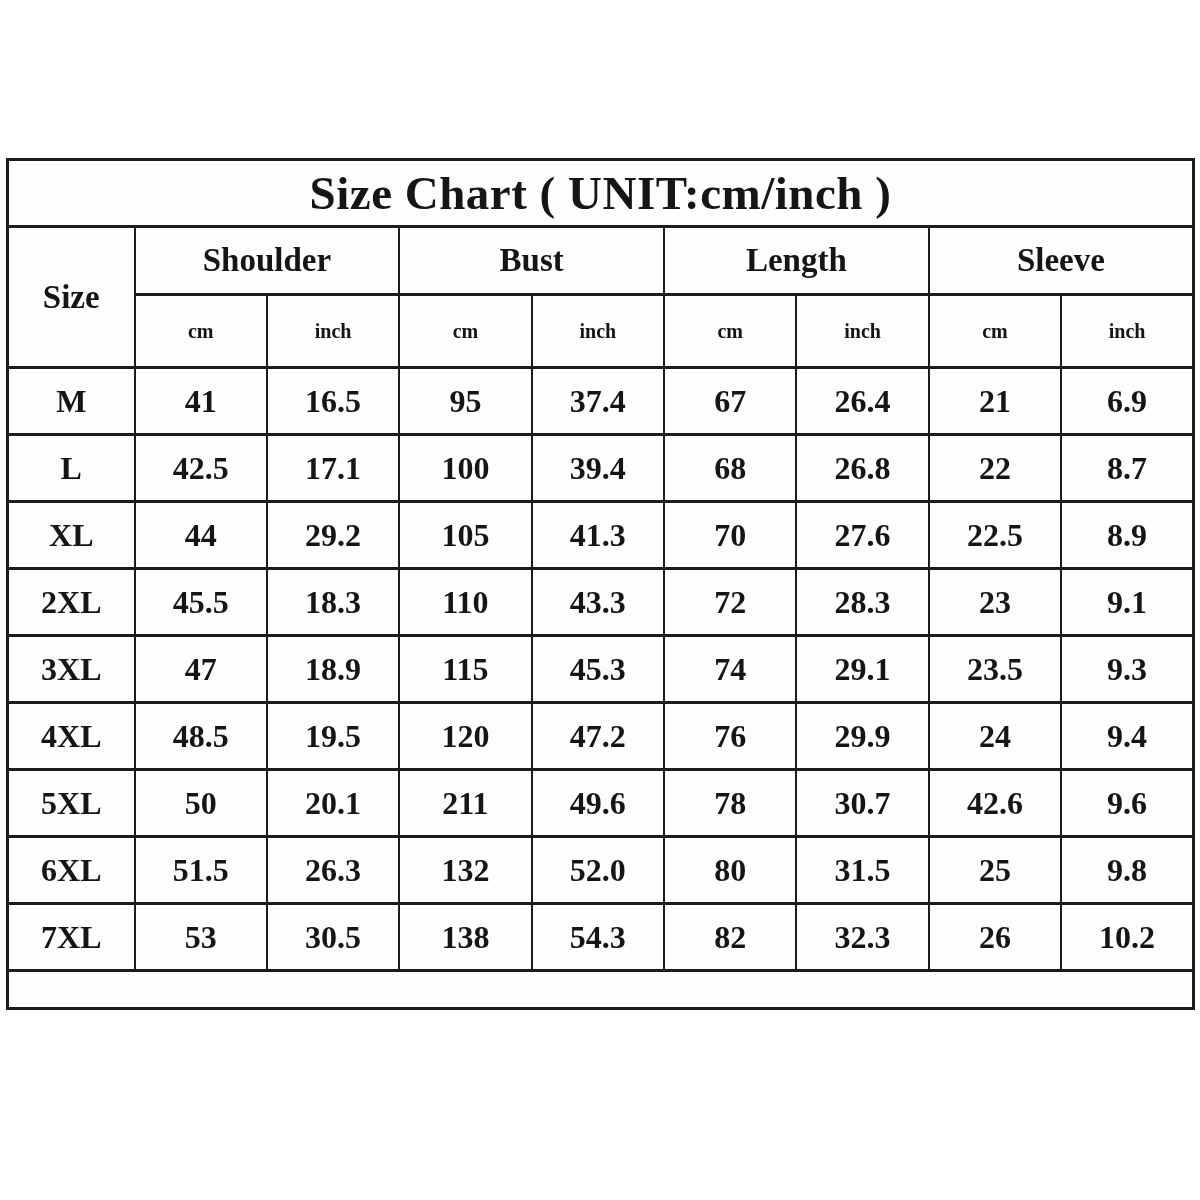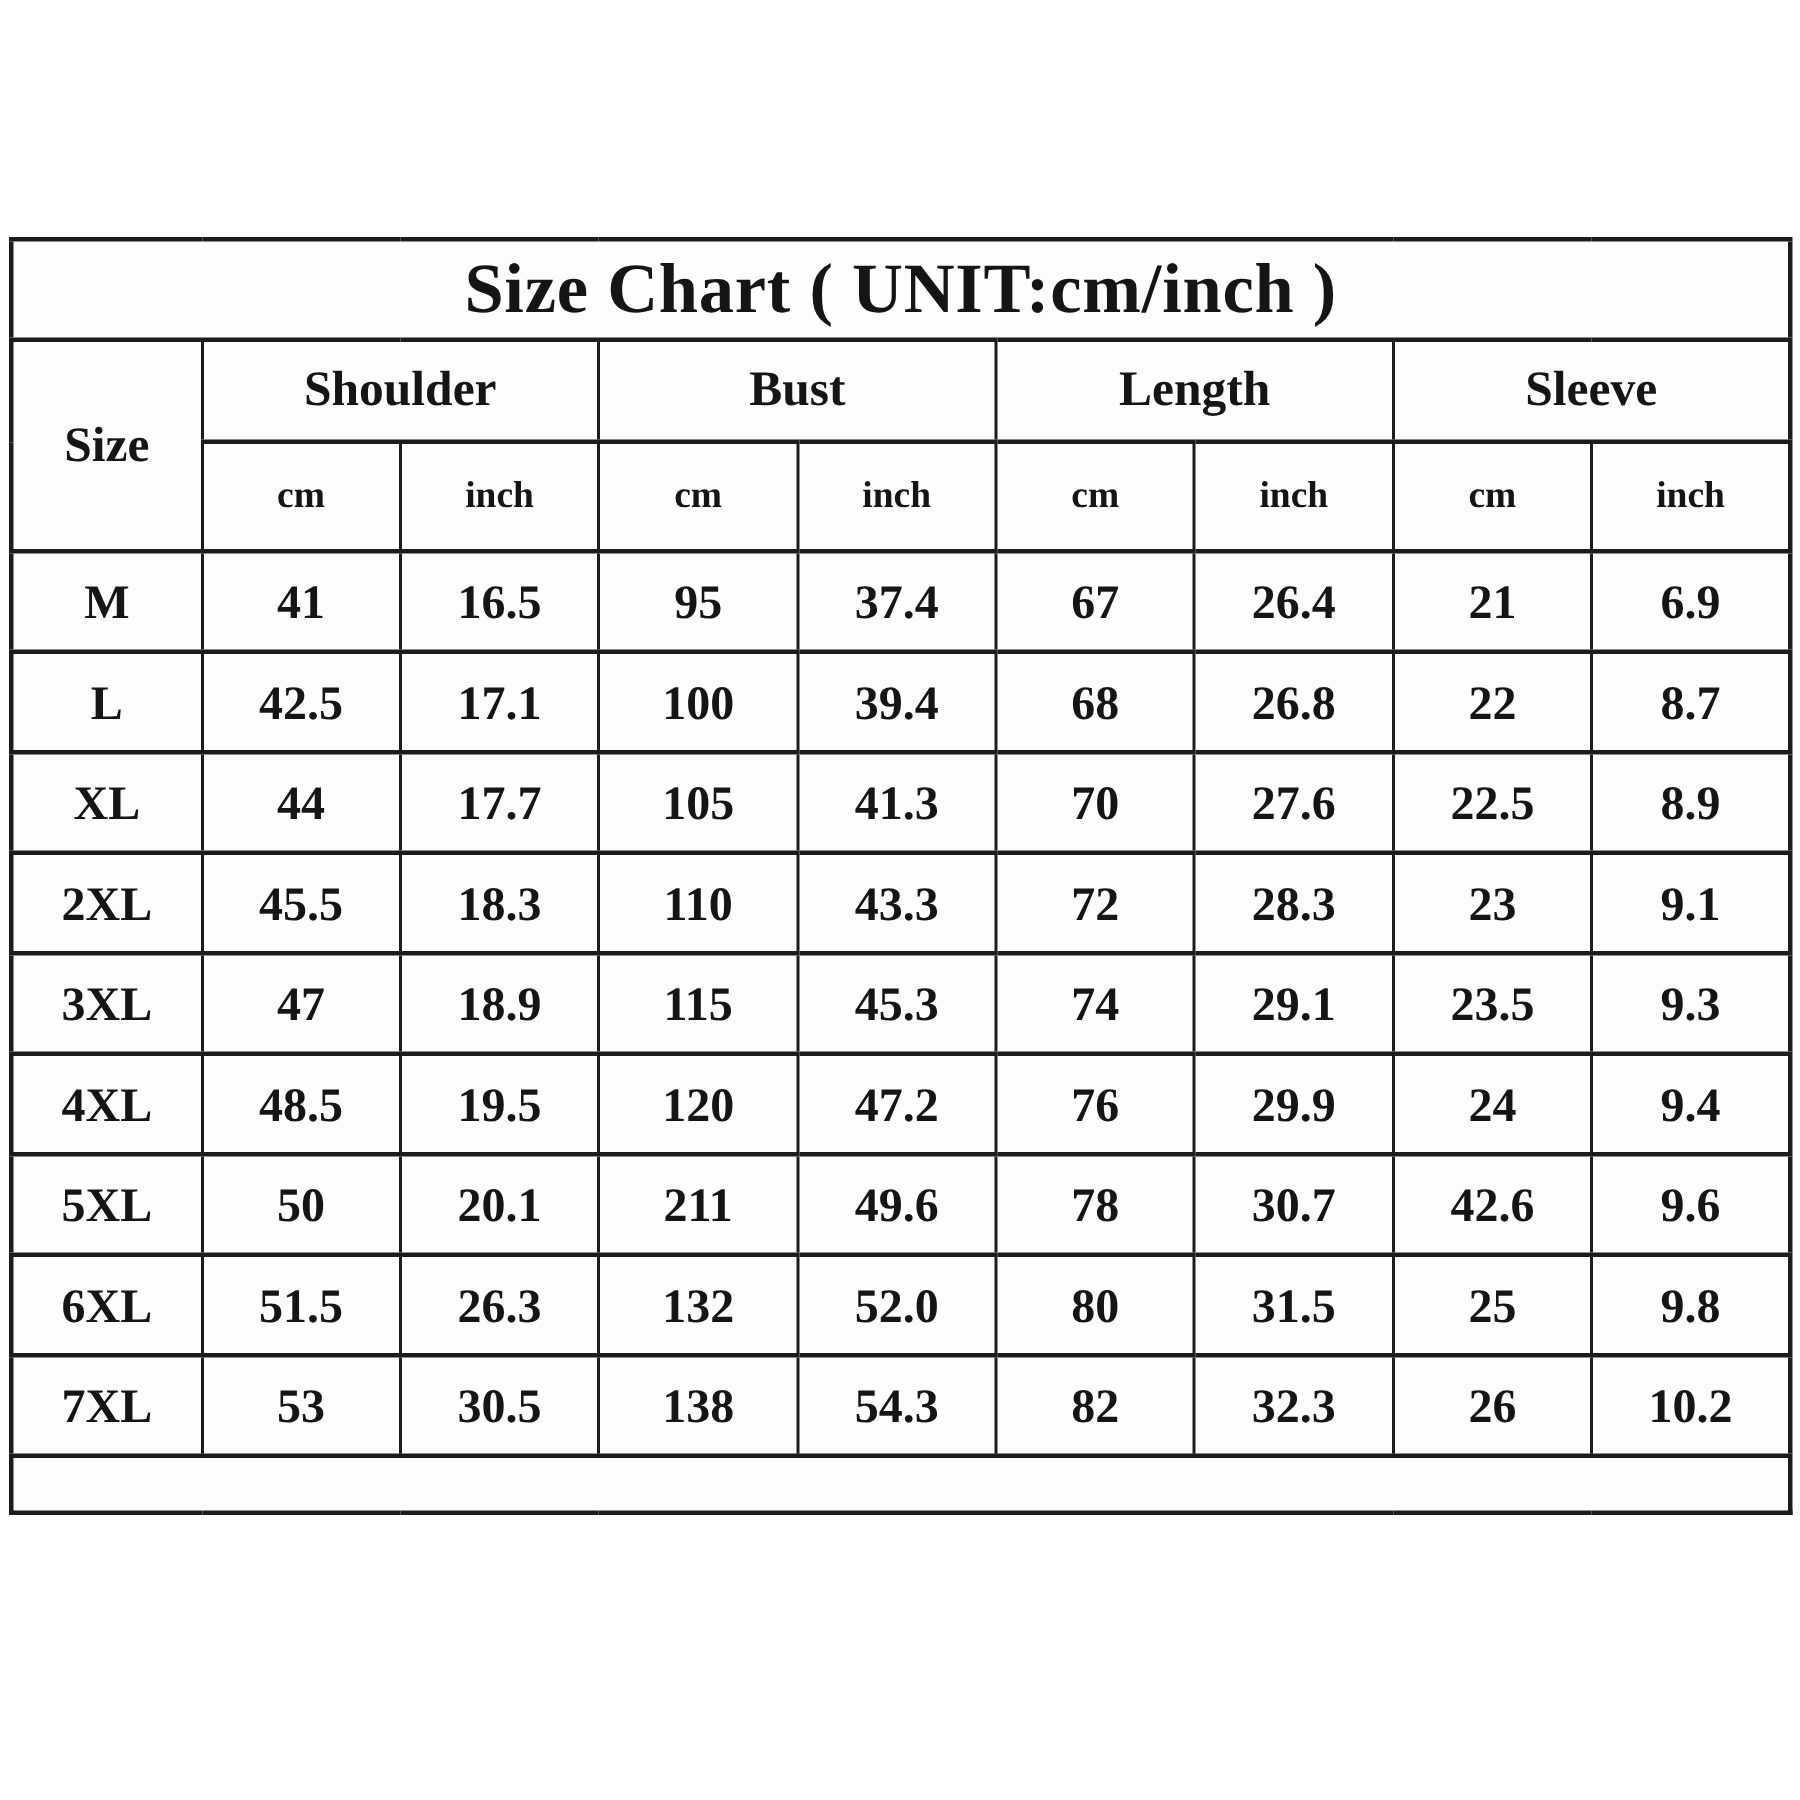--- a/index.html
+++ b/index.html
@@ -35,21 +35,21 @@
   .col-size { width: 127px; }
   .title-bar {
     background: #acacac;
     font-size: 47px;
     font-weight: 700;
     height: 64px;
     letter-spacing: 0.5px;
   }
   .group-row th { font-size: 33px; height: 65px; }
   .size-head { font-size: 43px; font-weight: 600; }
-  .unit-row th { font-size: 25px; height: 70px; }
+  .unit-row th { font-size: 20px; height: 70px; }
   tbody td { font-size: 32px; height: 64px; }
   td.size-cell { font-size: 32px; }
   .footer-bar { background: #acacac; height: 35px; }
 </style>
 </head>
 <body>
 
 <div class="canvas">
   <table class="size-table">
     <colgroup>
@@ -104,21 +104,21 @@
           <td>100</td>
           <td>39.4</td>
           <td>68</td>
           <td>26.8</td>
           <td>22</td>
           <td>8.7</td>
         </tr>
         <tr>
           <td class="size-cell">XL</td>
           <td>44</td>
-          <td>17.7</td>
+          <td>29.2</td>
           <td>105</td>
           <td>41.3</td>
           <td>70</td>
           <td>27.6</td>
           <td>22.5</td>
           <td>8.9</td>
         </tr>
         <tr>
           <td class="size-cell">2XL</td>
           <td>45.5</td>

